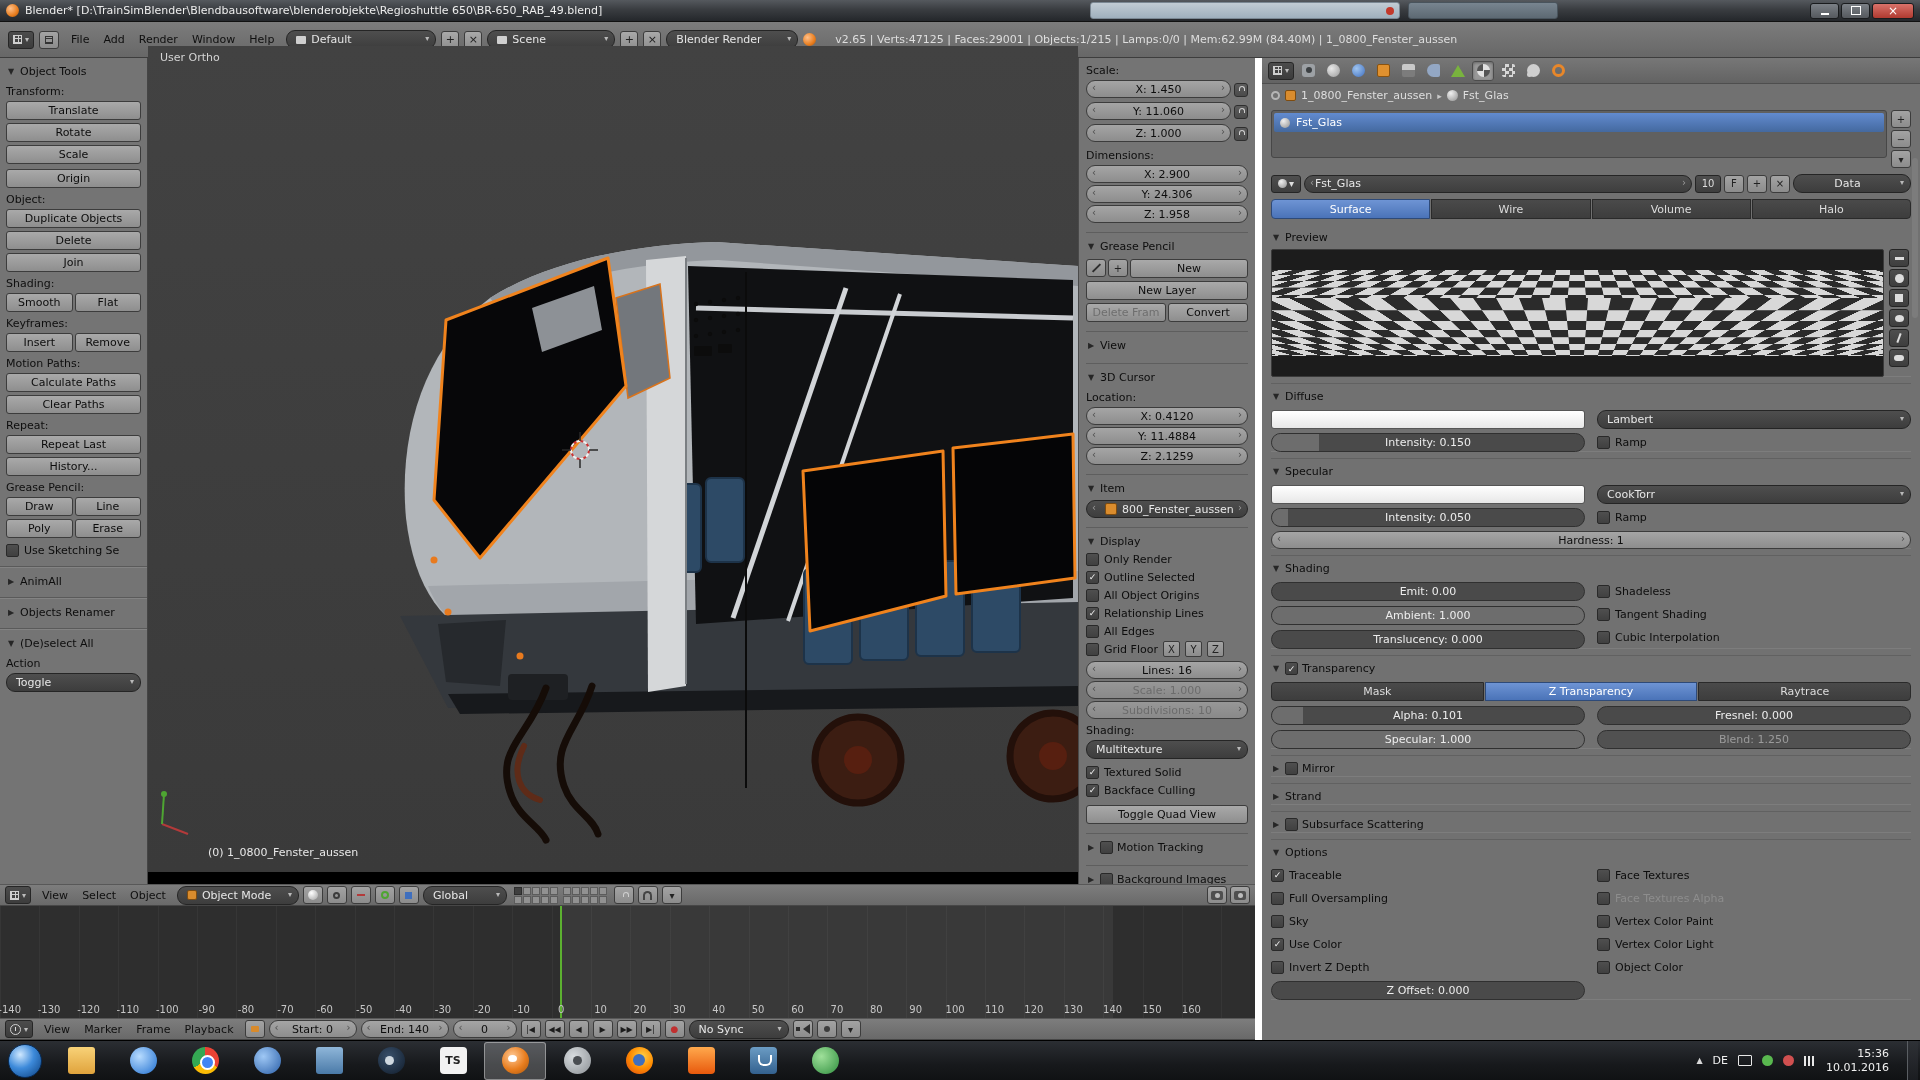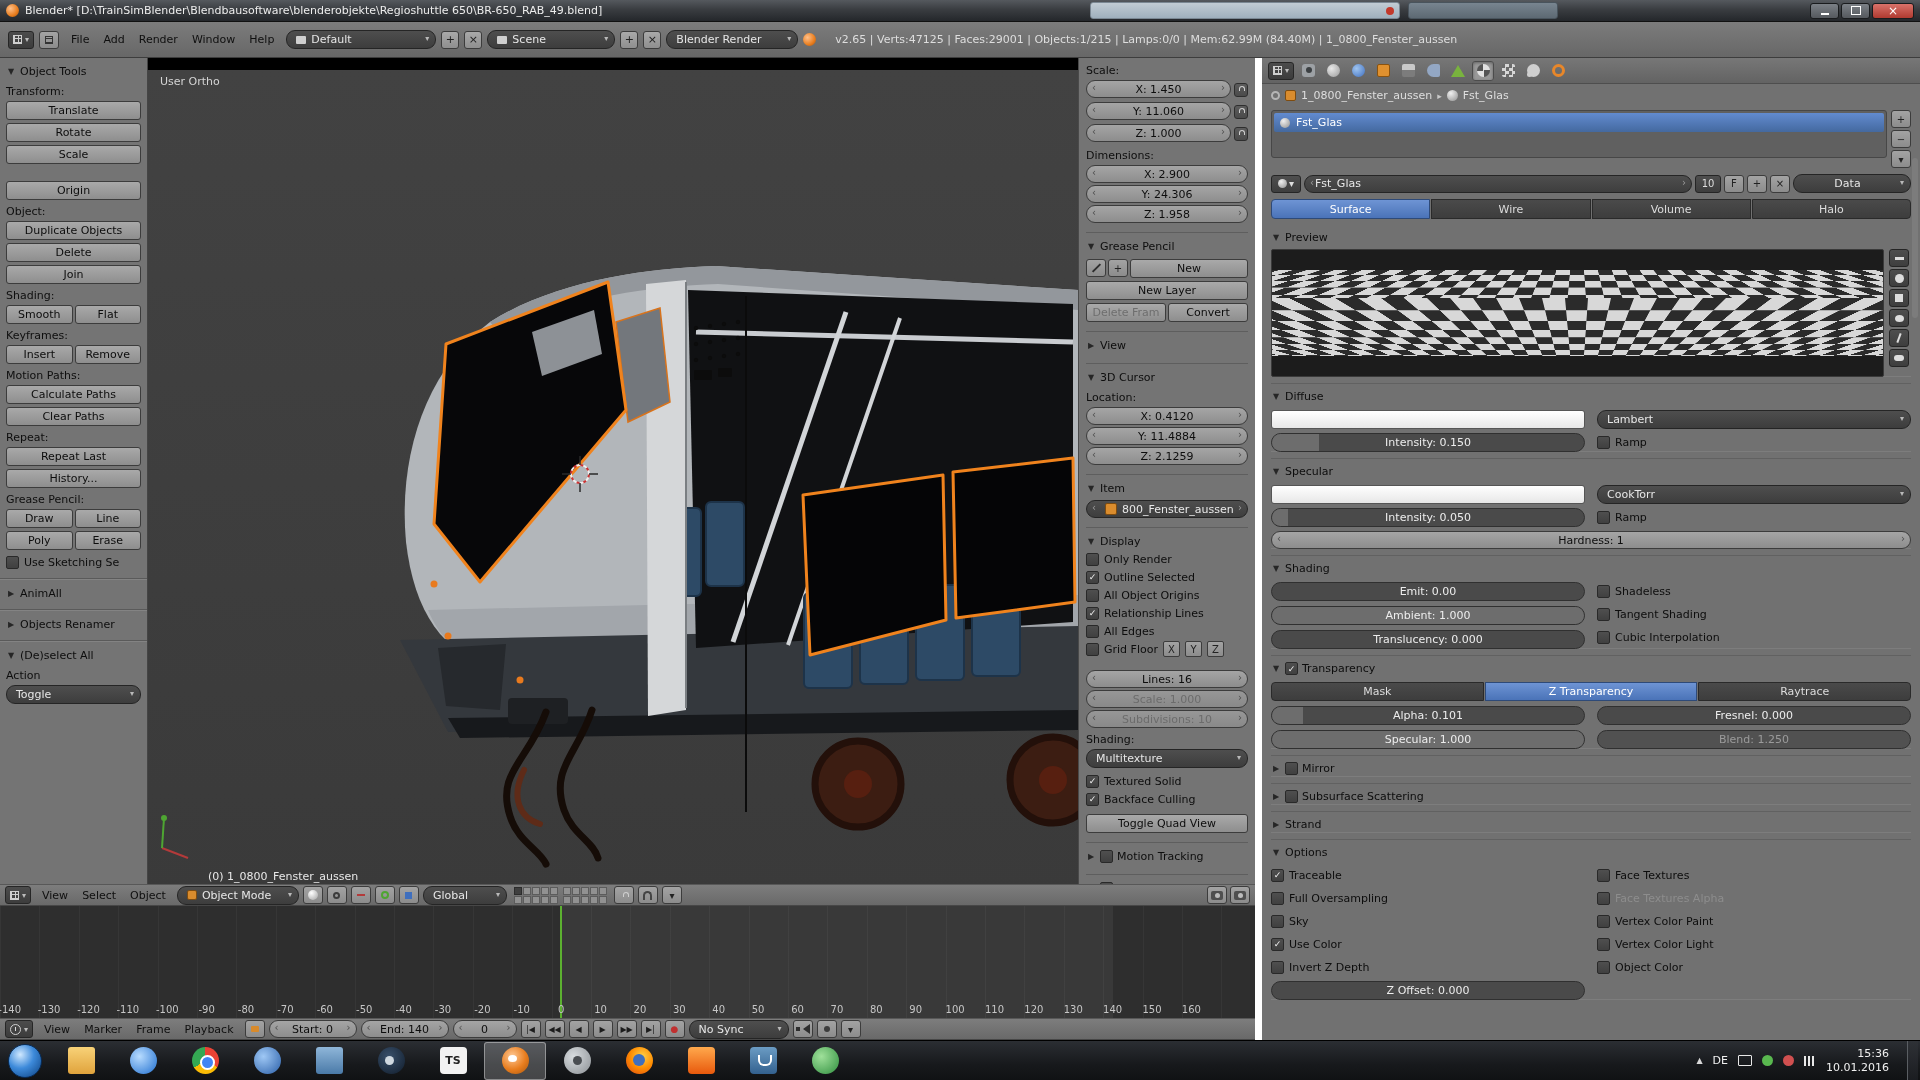--- a/index.html
+++ b/index.html
@@ -60,21 +60,21 @@
 .tib{width:20px;height:18px;background:linear-gradient(#a3a3a3,#8c8c8c);border:1px solid #3c3c3c;border-radius:3px;display:flex;align-items:center;justify-content:center;color:#222;font-size:10px;flex:0 0 auto}
 .tib.dark{background:linear-gradient(#4e4e4e,#3e3e3e);color:#ddd;border-color:#252525}
 
 #toolshelf{top:58px;left:0;width:148px;height:826px;background:#747474;border-right:1px solid #454545;padding:5px 6px;overflow:hidden}
 .ts-btn{width:100%;margin-bottom:3px}
 .ts-row{display:flex;gap:2px;margin-bottom:3px}
 .ts-row .b{flex:1;margin:0}
 .ts-label{margin:5px 0 3px;color:#0e0e0e}
 .ts-sep{border-top:1px solid #5a5a5a;box-shadow:0 1px 0 #838383;margin:7px -6px 6px}
 
-#viewport{top:70px;left:148px;width:930px;height:826px;background:linear-gradient(#424242,#3a3a3a);overflow:hidden}
+#viewport{top:46px;left:148px;width:930px;height:826px;background:linear-gradient(#424242,#3a3a3a);overflow:hidden}
 #viewport svg{position:absolute;left:0;top:0}
 .vp-label{position:absolute;left:12px;top:5px;color:#d4d4d4}
 .vp-objname{position:absolute;left:60px;bottom:13px;color:#e8e8e8}
 
 #npanel{top:58px;left:1078px;width:177px;height:826px;background:#747474;border-left:1px solid #4a4a4a;padding:6px 7px;overflow:hidden}
 .nf-row{display:flex;gap:3px;align-items:center;margin-bottom:2px}
 .nf-row .nf{flex:1}
 #npanel .nf{margin-bottom:2px}
 .lock{width:14px;height:14px;background:linear-gradient(#5c5c5c,#4a4a4a);border:1px solid #2e2e2e;border-radius:3px;flex:0 0 auto;position:relative}
 .lock::after{content:"";position:absolute;left:4px;top:2px;width:4px;height:4px;border:1px solid #cfcfcf;border-bottom:none;border-radius:3px 3px 0 0}
@@ -248,21 +248,21 @@
 
 <div id="toolshelf" class="abs">
   <div class="phdr">
       <span class="tri"></span>
       <span>Object Tools</span>
     </div>
   <div class="ts-label">Transform:</div>
   <div class="b ts-btn">Translate</div>
   <div class="b ts-btn">Rotate</div>
   <div class="b ts-btn">Scale</div>
-  <div class="b ts-btn" style="margin-top:17px">Origin</div>
+  <div class="b ts-btn" style="margin-top:5px">Origin</div>
   <div class="ts-label">Object:</div>
   <div class="b ts-btn">Duplicate Objects</div>
   <div class="b ts-btn">Delete</div>
   <div class="b ts-btn">Join</div>
   <div class="ts-label">Shading:</div>
   <div class="ts-row">
     <div class="b">Smooth</div>
     <div class="b">Flat</div>
   </div>
   <div class="ts-label">Keyframes:</div>
@@ -508,21 +508,21 @@
         <span class="chk"></span>
         <span class="lbl">All Edges</span>
       </div>
     <div class="chkrow">
       <span class="chk"></span>
       <span class="lbl">Grid Floor</span>
       <span class="axbtn">X</span>
       <span class="axbtn">Y</span>
       <span class="axbtn">Z</span>
     </div>
-    <div class="nf" style="margin-top:12px">
+    <div class="nf" style="margin-top:3px">
         <span>Lines: 16</span>
       </div>
     <div class="nf dis">
         <span>Scale: 1.000</span>
       </div>
     <div class="nf dis">
         <span>Subdivisions: 10</span>
       </div>
     <div class="ts-label">Shading:</div>
     <div class="dd" style="width:100%">
@@ -943,28 +943,28 @@
     <div class="sec">
       <div class="phdr">
           <span class="tri c"></span>
           <span class="chk"></span>
           <span>Mirror</span>
         </div>
     </div>
     <div class="sec">
       <div class="phdr">
           <span class="tri c"></span>
-          <span class="chk"></span>
-          <span>Subsurface Scattering</span>
+          <span>Strand</span>
         </div>
     </div>
     <div class="sec">
       <div class="phdr">
           <span class="tri c"></span>
-          <span>Strand</span>
+          <span class="chk"></span>
+          <span>Subsurface Scattering</span>
         </div>
     </div>
 
     <div class="sec">
       <div class="phdr">
           <span class="tri"></span>
           <span>Options</span>
         </div>
       <div class="g2">
         <div class="col">

